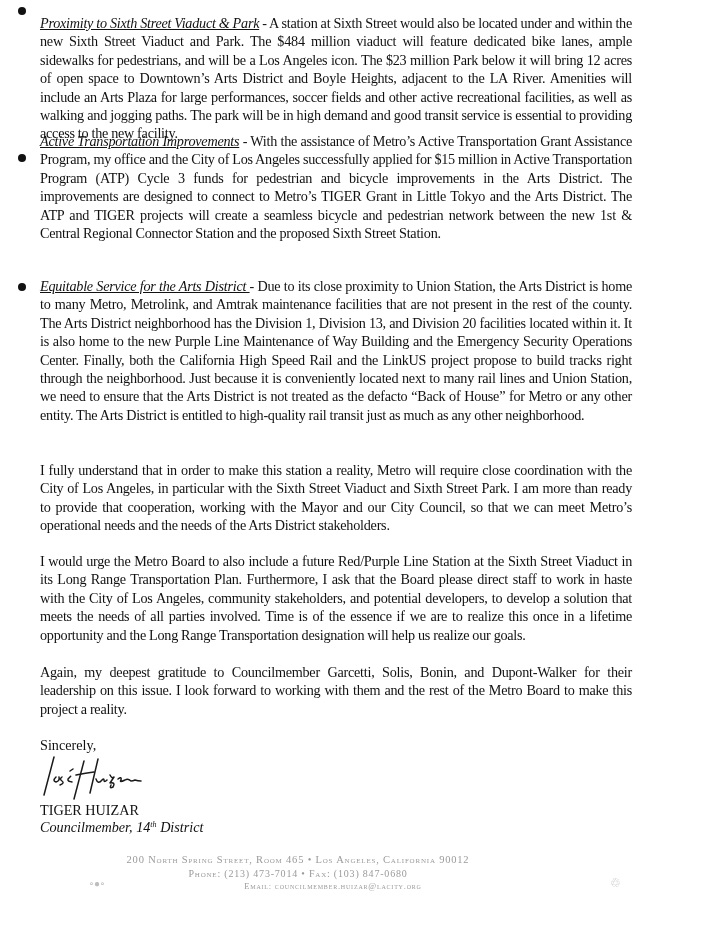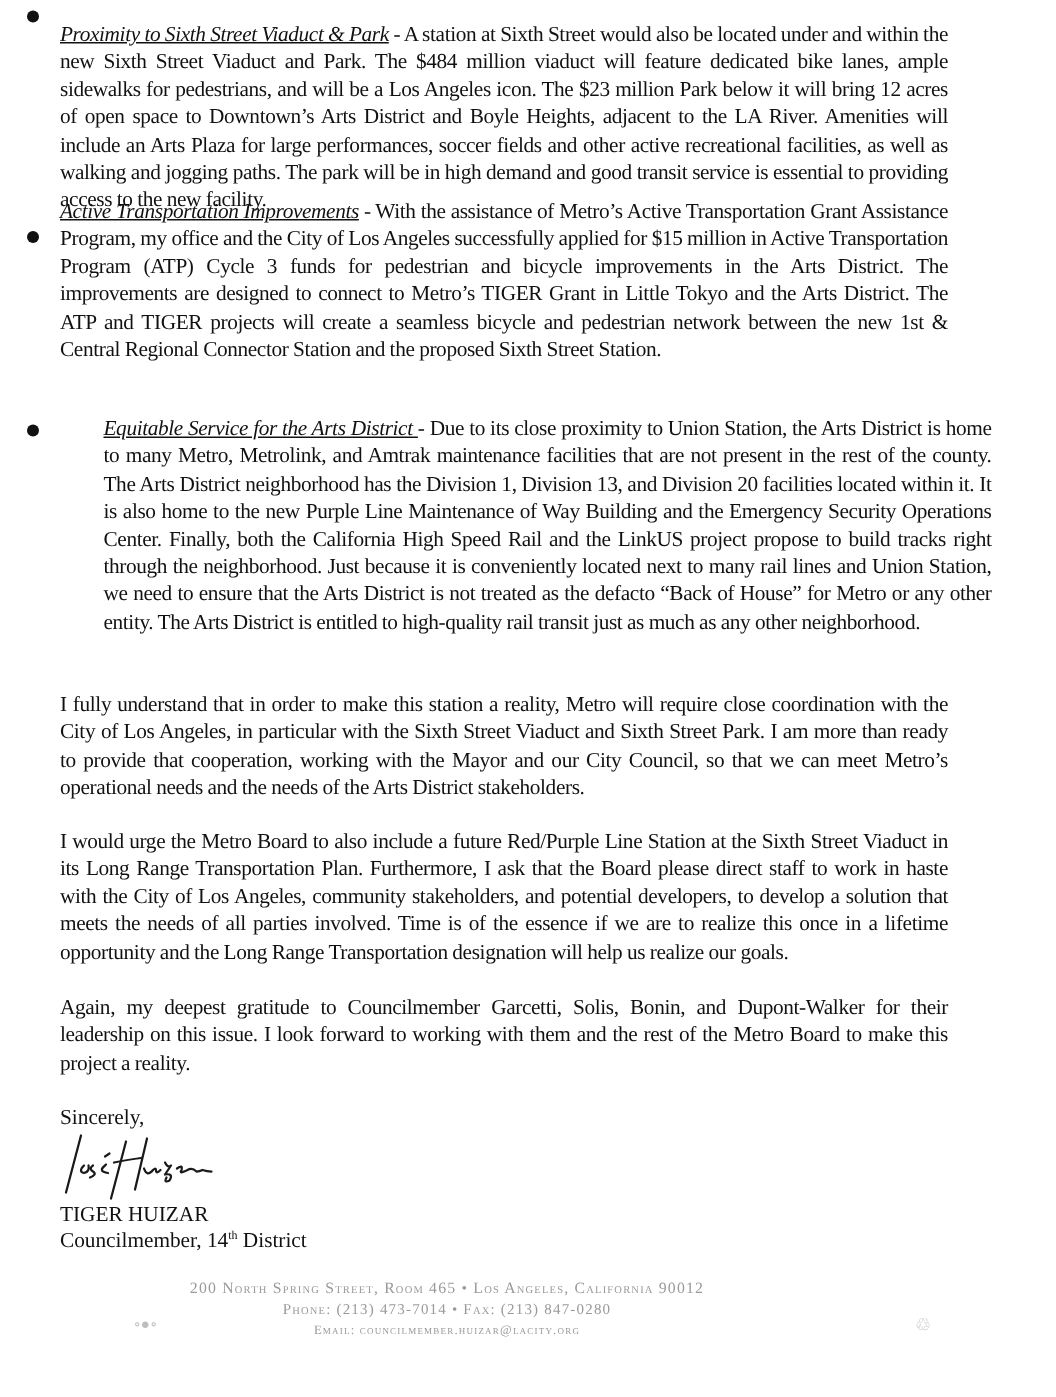--- a/index.html
+++ b/index.html
@@ -37,21 +37,21 @@
   <div class="block" style="top:14px;">
     <span class="heading-u">Proximity to Sixth Street Viaduct &amp; Park</span><span> - A station at Sixth Street would also be located under and within the new Sixth Street Viaduct and Park. The $484 million viaduct will feature dedicated bike lanes, ample sidewalks for pedestrians, and will be a Los Angeles icon. The $23 million Park below it will bring 12 acres of open space to Downtown’s Arts District and Boyle Heights, adjacent to the LA River. Amenities will include an Arts Plaza for large performances, soccer fields and other active recreational facilities, as well as walking and jogging paths. The park will be in high demand and good transit service is essential to providing access to the new facility.</span>
   </div>
 
   <div class="bullet" style="top:154px;"></div>
   <div class="block" style="top:132px;">
     <span class="heading-u">Active Transportation Improvements</span><span> - With the assistance of Metro’s Active Transportation Grant Assistance Program, my office and the City of Los Angeles successfully applied for $15 million in Active Transportation Program (ATP) Cycle 3 funds for pedestrian and bicycle improvements in the Arts District. The improvements are designed to connect to Metro’s TIGER Grant in Little Tokyo and the Arts District. The ATP and TIGER projects will create a seamless bicycle and pedestrian network between the new 1st &amp; Central Regional Connector Station and the proposed Sixth Street Station.</span>
   </div>
 
   <div class="bullet" style="top:283px;"></div>
-  <div class="block" style="top:277px;margin-left:29px;">
+  <div class="block" style="top:277px;">
     <span class="heading-u">Equitable Service for the Arts District </span><span>- Due to its close proximity to Union Station, the Arts District is home to many Metro, Metrolink, and Amtrak maintenance facilities that are not present in the rest of the county. The Arts District neighborhood has the Division 1, Division 13, and Division 20 facilities located within it. It is also home to the new Purple Line Maintenance of Way Building and the Emergency Security Operations Center. Finally, both the California High Speed Rail and the LinkUS project propose to build tracks right through the neighborhood. Just because it is conveniently located next to many rail lines and Union Station, we need to ensure that the Arts District is not treated as the defacto “Back of House” for Metro or any other entity. The Arts District is entitled to high-quality rail transit just as much as any other neighborhood.</span>
   </div>
 
   <div class="block" style="top:461px;">I fully understand that in order to make this station a reality, Metro will require close coordination with the City of Los Angeles, in particular with the Sixth Street Viaduct and Sixth Street Park. I am more than ready to provide that cooperation, working with the Mayor and our City Council, so that we can meet Metro’s operational needs and the needs of the Arts District stakeholders.</div>
   <div class="block" style="top:552px;">I would urge the Metro Board to also include a future Red/Purple Line Station at the Sixth Street Viaduct in its Long Range Transportation Plan. Furthermore, I ask that the Board please direct staff to work in haste with the City of Los Angeles, community stakeholders, and potential developers, to develop a solution that meets the needs of all parties involved. Time is of the essence if we are to realize this once in a lifetime opportunity and the Long Range Transportation designation will help us realize our goals.</div>
   <div class="block" style="top:663px;">Again, my deepest gratitude to Councilmember Garcetti, Solis, Bonin, and Dupont-Walker for their leadership on this issue. I look forward to working with them and the rest of the Metro Board to make this project a reality.</div>
 
   <div class="sig-text" style="top:737px;">Sincerely,</div>
 
   <svg style="position:absolute; left:40px; top:755px;" width="120" height="46" viewBox="0 0 120 46">
@@ -60,23 +60,23 @@
       <path d="M16 22 q-4 4 0 5 q4 -1 3 -5 M22 22 q-3 2 0 4 q3 2 -2 4"></path>
       <path d="M28 24 q4 -4 2 -2 q-5 4 2 5 M30 16 l3 -2"></path>
       <path d="M44 6 L34 44"></path>
       <path d="M36 20 q10 -2 18 -3"></path>
       <path d="M58 4 L50 38"></path>
       <path d="M56 24 q2 6 6 1 q2 -2 2 0 q0 3 3 0 M70 20 q2 4 4 2 l-4 6 q6 -1 3 4 q-4 2 -2 -2 M78 24 q4 -3 3 1 q-2 3 4 0 q3 -2 6 1 q2 0 4 -1 q3 1 6 1"></path>
     </g>
   </svg>
 
   <div class="sig-text" style="top:802px;">TIGER HUIZAR</div>
-  <div class="sig-text" style="top:819px;">
+  <div class="sig-text" style="top:819px;font-style:italic;">
     <span>Councilmember, 14</span><sup>th</sup><span> District</span>
   </div>
 
   <div class="footer" style="top:854px; font-size:10.5px;">200 North Spring Street, Room 465 • Los Angeles, California 90012</div>
-  <div class="footer" style="top:868px; font-size:10px;">Phone: (213) 473-7014 • Fax: (213) 847-0280</div>
-  <div class="footer" style="top:881px; font-size:8.5px;">Email: councilmember.huizar@lacity.org</div>
+  <div class="footer" style="top:868px; font-size:10px;">Phone: (213) 473-7014 • Fax: (103) 847-0680</div>
+  <div class="footer" style="top:881px; font-size:8.5px;padding-left:35px;">Email: councilmember.huizar@lacity.org</div>
 
   <div class="orn" style="left:89px; top:878px;">∘●∘</div>
   <div class="orn" style="left:610px; top:876px; font-size:12px;">♲</div>
 </div>
 
 </body></html>

